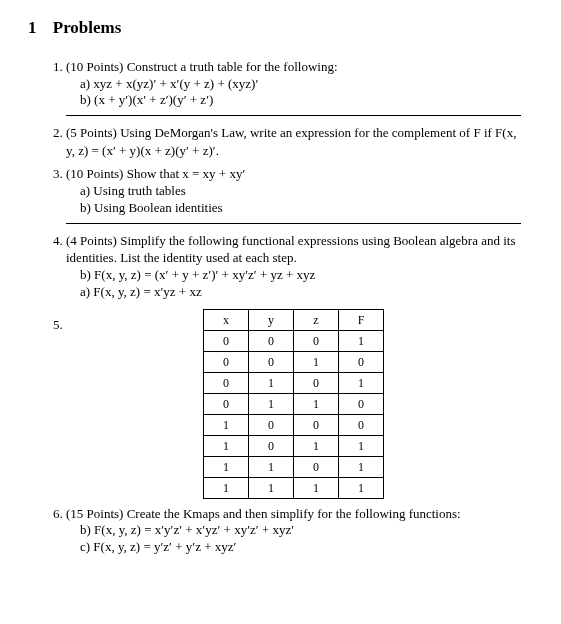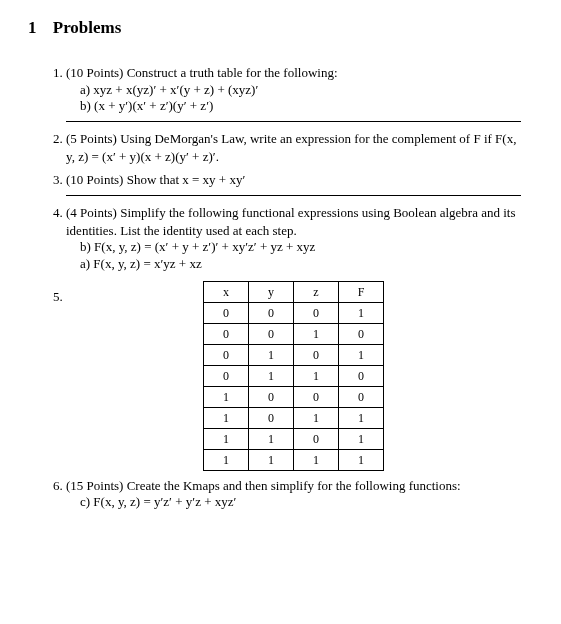--- a/index.html
+++ b/index.html
@@ -17,21 +17,21 @@
     font-weight: bold;
     font-size: 17px;
     margin-right: 12px;
   }
   .section-title {
     font-weight: bold;
     font-size: 17px;
   }
   h1 {
     font-size: 17px;
-    margin: 0 0 26px 0;
+    margin: 0 0 20px 0;
     font-weight: bold;
   }
   hr {
     border: none;
     border-top: 1px solid #000;
     margin: 6px 0 8px 0;
   }
   ol.problems {
     list-style: decimal;
     padding-left: 22px;
@@ -84,20 +84,24 @@
     </div>
     <hr>
   </li>
 
   <li class="block plist-text">
     <span>(5 Points) Using DeMorgan's Law, write an expression for the complement of F if F(x, y, z) = (x′ + y)(x + z)(y′ + z)′.</span>
   </li>
 
   <li class="block plist-text">
     <span>(10 Points) Show that x = xy + xy′</span>
+    <div class="sub">
+      <span class="subitem">a) Using truth tables</span>
+      <span class="subitem">b) Using Boolean identities</span>
+    </div>
     <hr>
   </li>
 
   <li class="block plist-text">
     <span>(4 Points) Simplify the following functional expressions using Boolean algebra and its identities.  List the identity used at each step.</span>
     <div class="sub">
       <span class="subitem">b) F(x, y, z) = (x′ + y + z′)′ + xy′z′ + yz + xyz</span>
       <span class="subitem">a) F(x, y, z) = x′yz + xz</span>
     </div>
   </li>
@@ -159,17 +163,18 @@
             <td>1</td>
             <td>1</td>
           </tr>
     </tbody>
       </table>
   </li>
 
   <li class="block plist-text">
     <span>(15 Points) Create the Kmaps and then simplify for the following functions:</span>
     <div class="sub">
+      <span class="subitem">b) F(x, y, z) = x′y′z′ + x′yz′ + xy′z′ + xyz′</span>
       <span class="subitem">c) F(x, y, z) = y′z′ + y′z + xyz′</span>
     </div>
   </li>
 
 </ol>
 
 </body></html>

